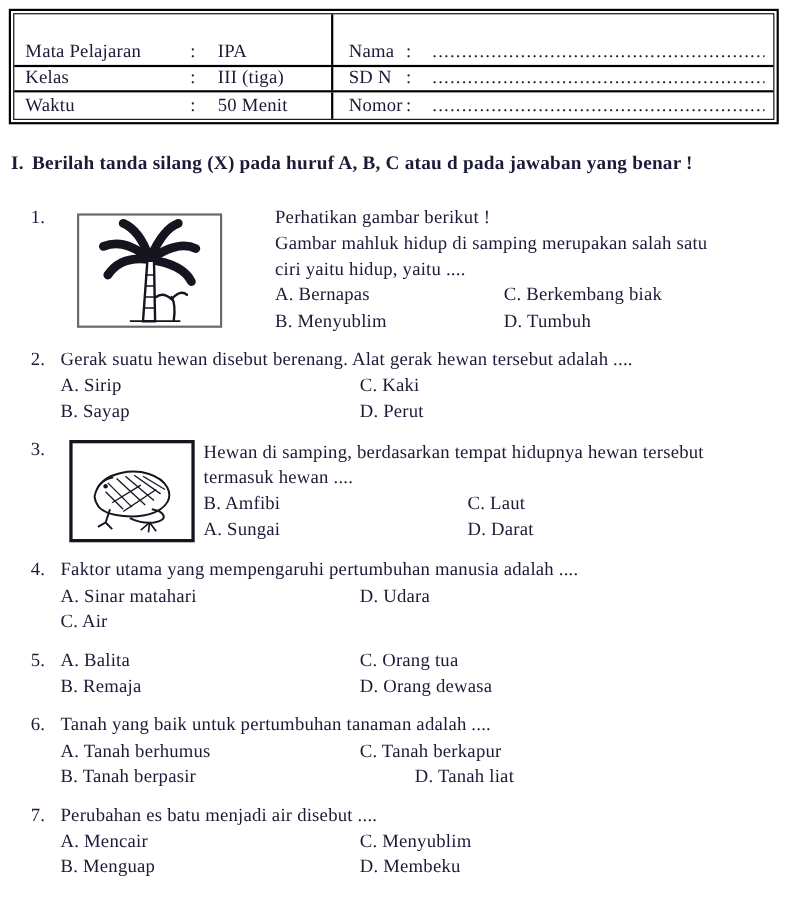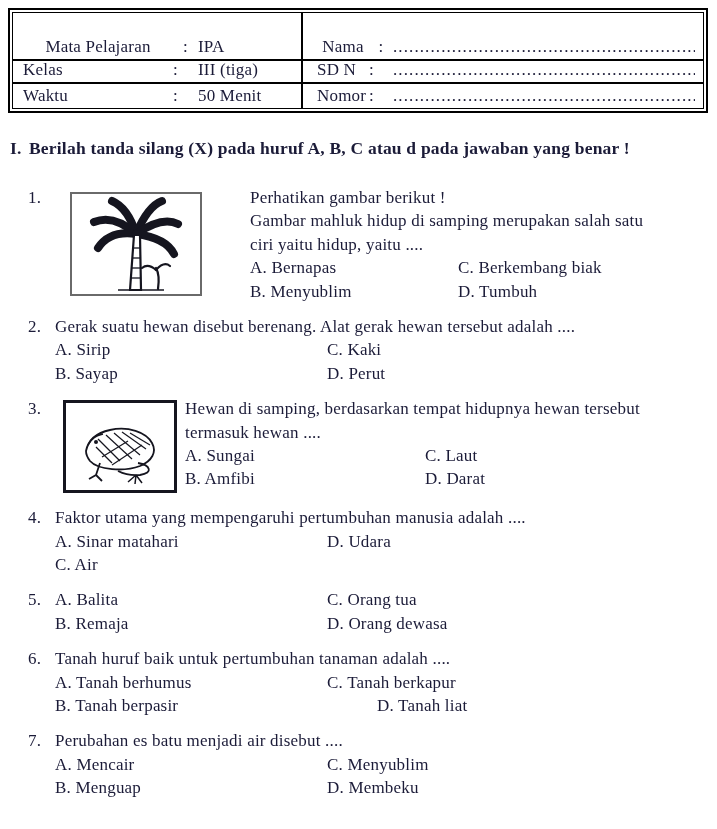--- a/index.html
+++ b/index.html
@@ -15,21 +15,21 @@
 
   
   .header-outer {
     margin: 8px 9px 0 8px;
     border: 2.5px solid #000;
     padding: 2px;
   }
   .header-inner { border: 1.5px solid #000; }
   .h-row { display: flex; }
   .h-row + .h-row { border-top: 2px solid #000; }
-  .h-row.r1 { height: 46px; text-align: center; }
+  .h-row.r1 { height: 46px; }
   .h-row.r2 { height: 23px; font-family: Liberation Serif, serif; }
   .h-row.r3 { height: 26px; }
   .h-left {
     width: 288px; flex: none;
     display: flex; align-items: flex-end;
     padding: 0 0 2px 10px;
   }
   .h-right {
     flex: 1; min-width: 0;
     border-left: 2px solid #000;
@@ -53,21 +53,21 @@
     font-size: 17.5px;
     display: flex;
   }
   .section-num { width: 19px; flex: none; }
 
   
   .questions { margin-top: 27px; }
   .question { display: flex; padding-left: 28px; margin-bottom: 12px; line-height: 23.4px; }
   .q-num { width: 27px; flex: none; }
   .q-body { flex: 1; min-width: 0; }
-  .q-flex { display: flex; align-items: flex-start; }
+  .q-flex { display: flex; align-items: center; }
   .img-box { flex: none; background: #fff; }
   .img-box.palm { width: 137px; height: 112px; margin: 2px 45px 0 13px; }
   .img-box.frog { width: 116px; height: 95px; margin: 2px 7px 0 7px; }
   .img-box svg { display: block; width: 100%; height: 100%; }
   .q-text { flex: 1; min-width: 0; }
 
   .opts { display: grid; grid-auto-flow: column; grid-template-rows: repeat(2, 23.4px); }
   .opts.cols-q1 { grid-template-columns: 208px auto; }
   .opts.cols-q3 { grid-template-columns: 240px auto; }
   .opts.cols-std { grid-template-columns: 272px auto; }
@@ -207,22 +207,22 @@
             </g>
             <path d="M76,64 C88,66 92,74 78,76 C68,77 60,74 56,72" fill="none" stroke="#15151f" stroke-width="1.8"></path>
             <path d="M74,76 L66,83 M74,76 L73,85 M74,76 L80,84" fill="none" stroke="#15151f" stroke-width="1.5"></path>
             <path d="M38,64 L34,76 M34,76 L27,80 M34,76 L40,82" fill="none" stroke="#15151f" stroke-width="1.8"></path>
           </svg>
         </div>
         <div class="q-text">
           <div>Hewan di samping, berdasarkan tempat hidupnya hewan tersebut</div>
           <div>termasuk hewan ....</div>
           <div class="opts cols-q3">
+            <span class="opt">B. Amfibi</span>
             <span class="opt">A. Sungai</span>
-            <span class="opt">B. Amfibi</span>
             <span class="opt">C. Laut</span>
             <span class="opt">D. Darat</span>
           </div>
         </div>
       </div>
     </div>
 
     <div class="question">
       <span class="q-num">4.</span>
       <div class="q-body">
@@ -243,21 +243,21 @@
           <span class="opt">B. Remaja</span>
           <span class="opt">C. Orang tua</span>
           <span class="opt">D. Orang dewasa</span>
         </div>
       </div>
     </div>
 
     <div class="question">
       <span class="q-num">6.</span>
       <div class="q-body">
-        <div>Tanah huruf baik untuk pertumbuhan tanaman  adalah ....</div>
+        <div>Tanah yang baik untuk pertumbuhan tanaman  adalah ....</div>
         <div class="opts cols-std">
           <span class="opt">A. Tanah berhumus</span>
           <span class="opt">B. Tanah berpasir</span>
           <span class="opt">C. Tanah berkapur</span>
           <span class="opt d-indent">D. Tanah liat</span>
         </div>
       </div>
     </div>
 
     <div class="question">

